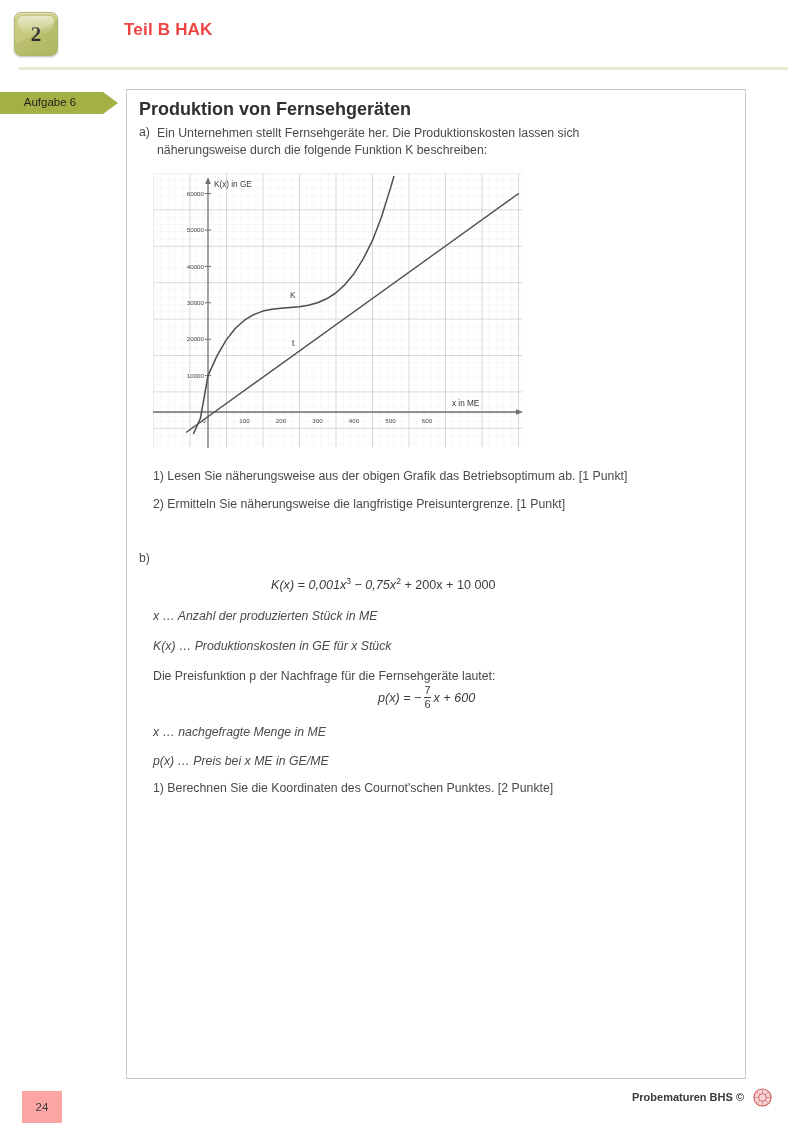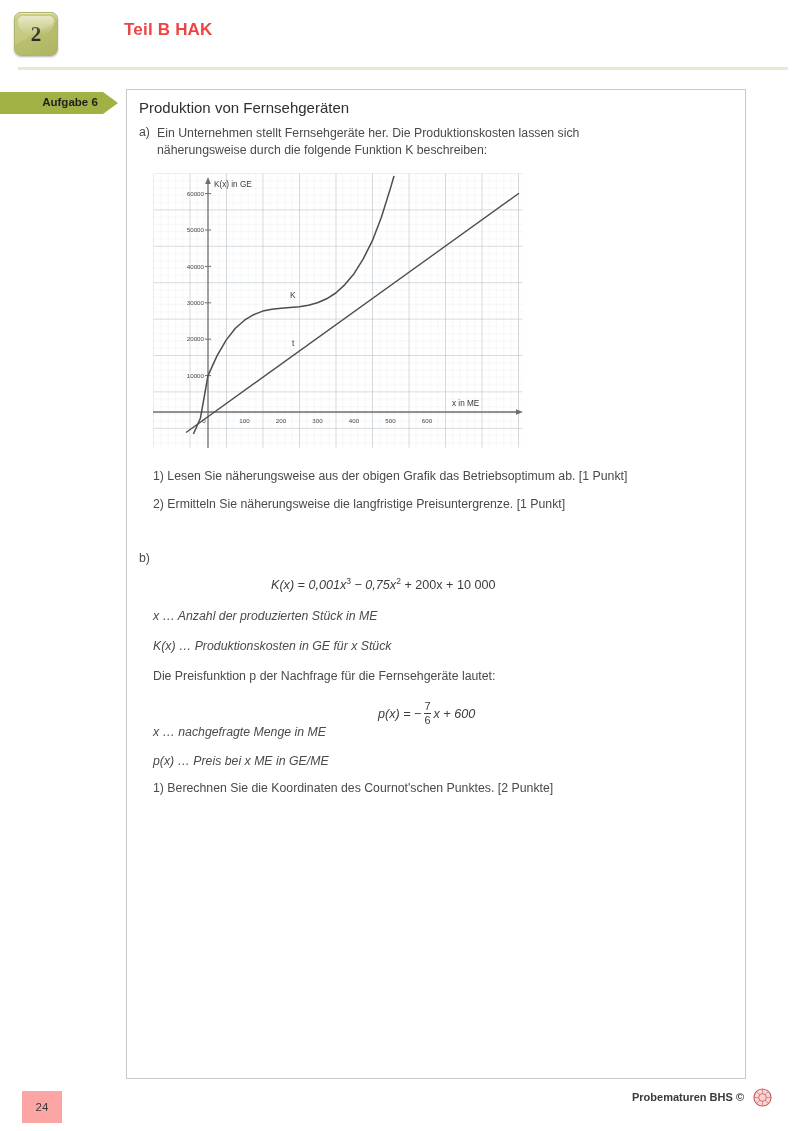--- a/index.html
+++ b/index.html
@@ -43,33 +43,32 @@
   
   #flag{
     position:absolute;left:0px;top:92px;width:118px;height:22px;
   }
   #flag-shape{
     position:absolute;left:0;top:0;width:118px;height:22px;
   }
   #flag-label{
     position:absolute;left:0;top:0;width:100px;height:20px;
     display:flex;align-items:center;justify-content:center;
-    font-size:11.5px;font-weight:bold;color:#1f1f1f;
+    font-size:11.5px;font-weight:normal;color:#1f1f1f;
     z-index:2;
-    padding-left:20px;
   }
   
   #content-box{
     position:absolute;left:126px;top:89px;width:620px;height:990px;
     border:1px solid #c9c9c9;background:#fff;
     box-sizing:border-box;
   }
   #task-title{
     position:absolute;left:12px;top:9px;
-    font-size:15px;font-weight:normal;color:#2f2f2f;
+    font-size:18px;font-weight:bold;color:#2f2f2f;
   }
   .para{
     position:absolute;font-size:12.3px;color:#4a4a4a;line-height:17px;
   }
   .marker{position:absolute;font-size:12.3px;color:#4a4a4a;}
   .ital{font-style:italic;}
   
   .formula{
     position:absolute;font-size:12.6px;color:#3c3c3c;
     font-family:"Liberation Sans", sans-serif;
@@ -210,21 +209,21 @@
   <div class="para" style="left:26px;top:406px;width:560px;">2) Ermitteln Sie näherungsweise die langfristige Preisuntergrenze. [1 Punkt]</div>
 
   <div class="marker" style="left:12px;top:461px;">b)</div>
 
   <div class="formula" style="left:144px;top:486px;"><span class="ital">K(x) = </span><span class="ital">0,001x</span><sup>3</sup><span class="ital"> − 0,75x</span><sup>2</sup><span> + 200x + 10 000</span></div>
 
   <div class="para ital" style="left:26px;top:518px;">x … Anzahl der produzierten Stück in ME</div>
   <div class="para ital" style="left:26px;top:548px;">K(x) … Produktionskosten in GE für x Stück</div>
   <div class="para" style="left:26px;top:578px;width:560px;">Die Preisfunktion p der Nachfrage für die Fernsehgeräte lautet:</div>
 
-  <div class="formula" style="left:251px;top:596px;margin-top:16px;"><span class="ital">p(x) = −</span><span class="frac">
+  <div class="formula" style="left:251px;top:596px;"><span class="ital">p(x) = −</span><span class="frac">
         <span class="num">7</span>
         <span class="den">6</span>
       </span><span class="ital">x + 600</span></div>
 
   <div class="para ital" style="left:26px;top:634px;">x … nachgefragte Menge in ME</div>
   <div class="para ital" style="left:26px;top:663px;font-style:italic;">p(x) … Preis bei x ME in GE/ME</div>
   <div class="para" style="left:26px;top:690px;width:560px;">1) Berechnen Sie die Koordinaten des Cournot'schen Punktes. [2 Punkte]</div>
 
 </div>
 

